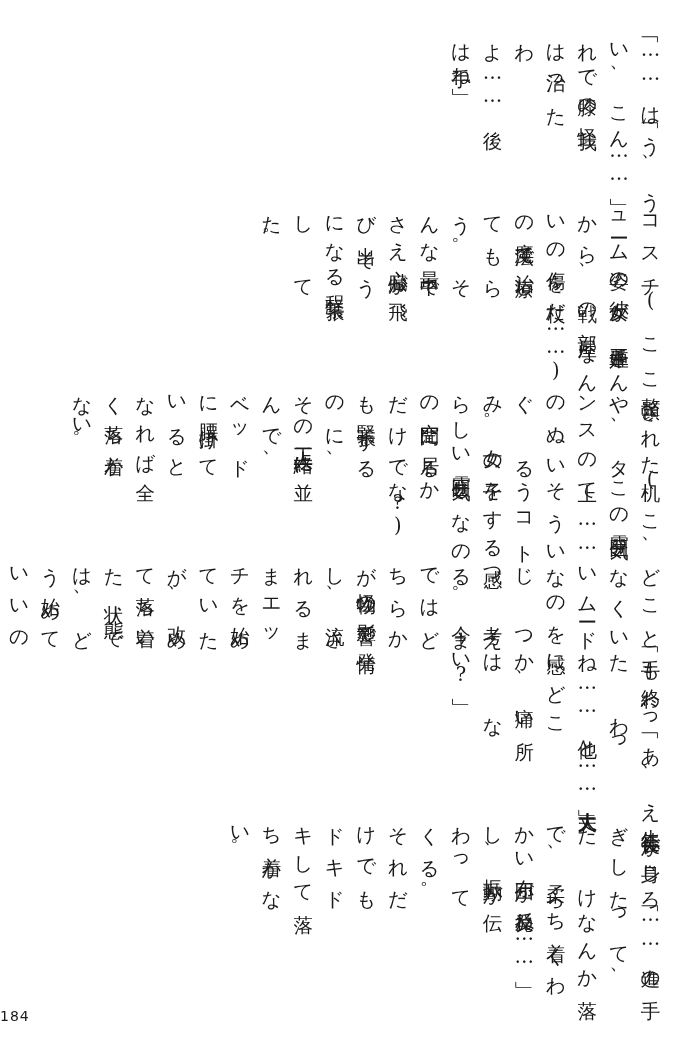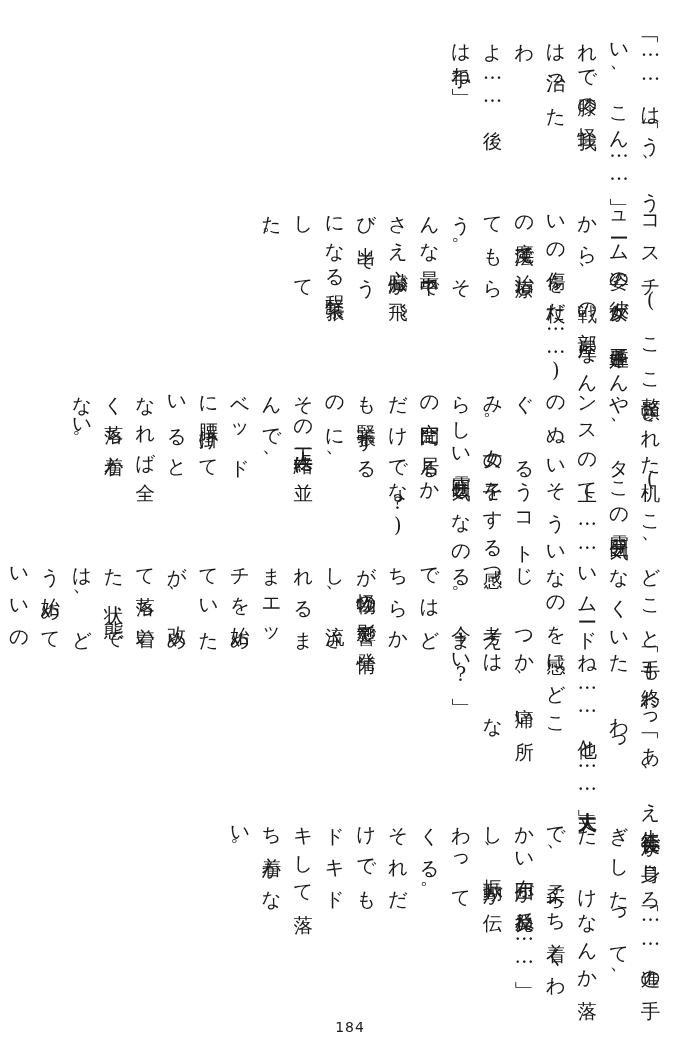--- a/index.html
+++ b/index.html
@@ -46,24 +46,24 @@
     text-orientation: upright;
     -webkit-text-orientation: upright;
     height: 955px;
     margin: 0;
     padding: 0;
     text-align: justify;
     text-indent: 0;
   }
   #page-number {
     position: absolute;
-    bottom: 15px;
+    bottom: 26px;
     left: 0;
     right: 0;
-    text-align: center;
+    text-align: left;
     font-size: 14px;
     font-family: "DejaVu Sans", "Liberation Sans", sans-serif;
     color: #1a1a1a;
     letter-spacing: 1px;
   }
 </style>
 </head>
 <body>
 
 <div id="page">

